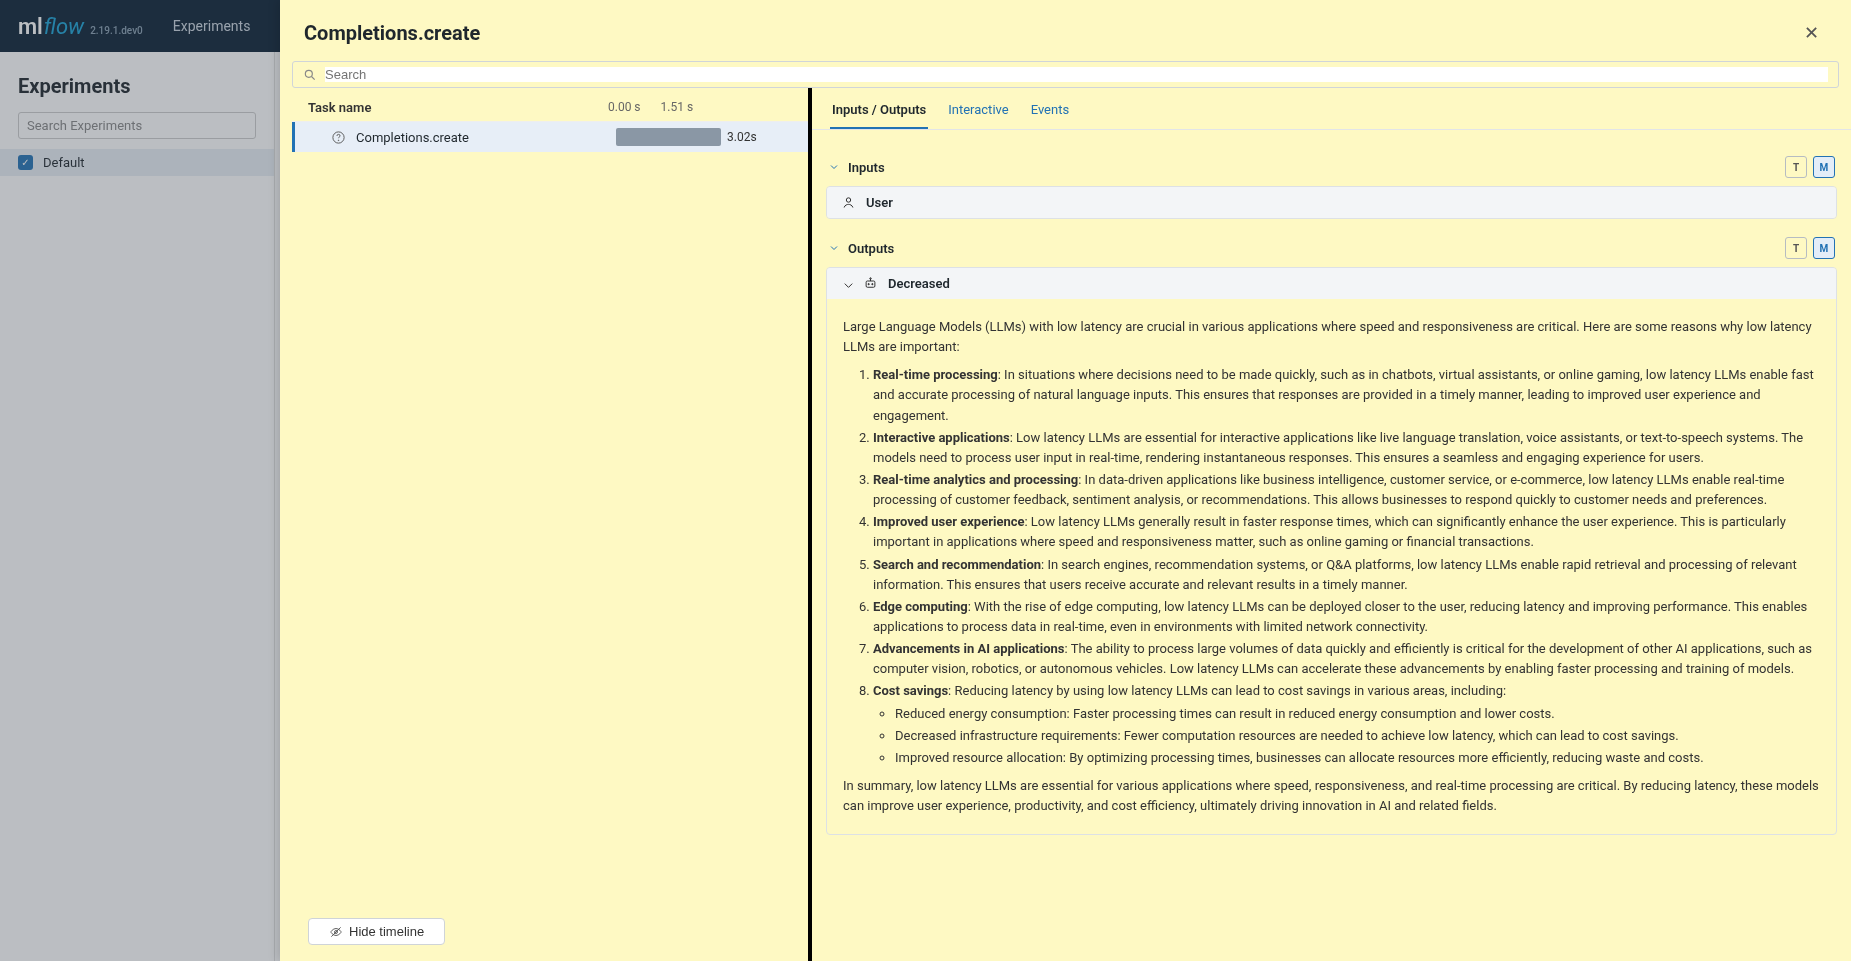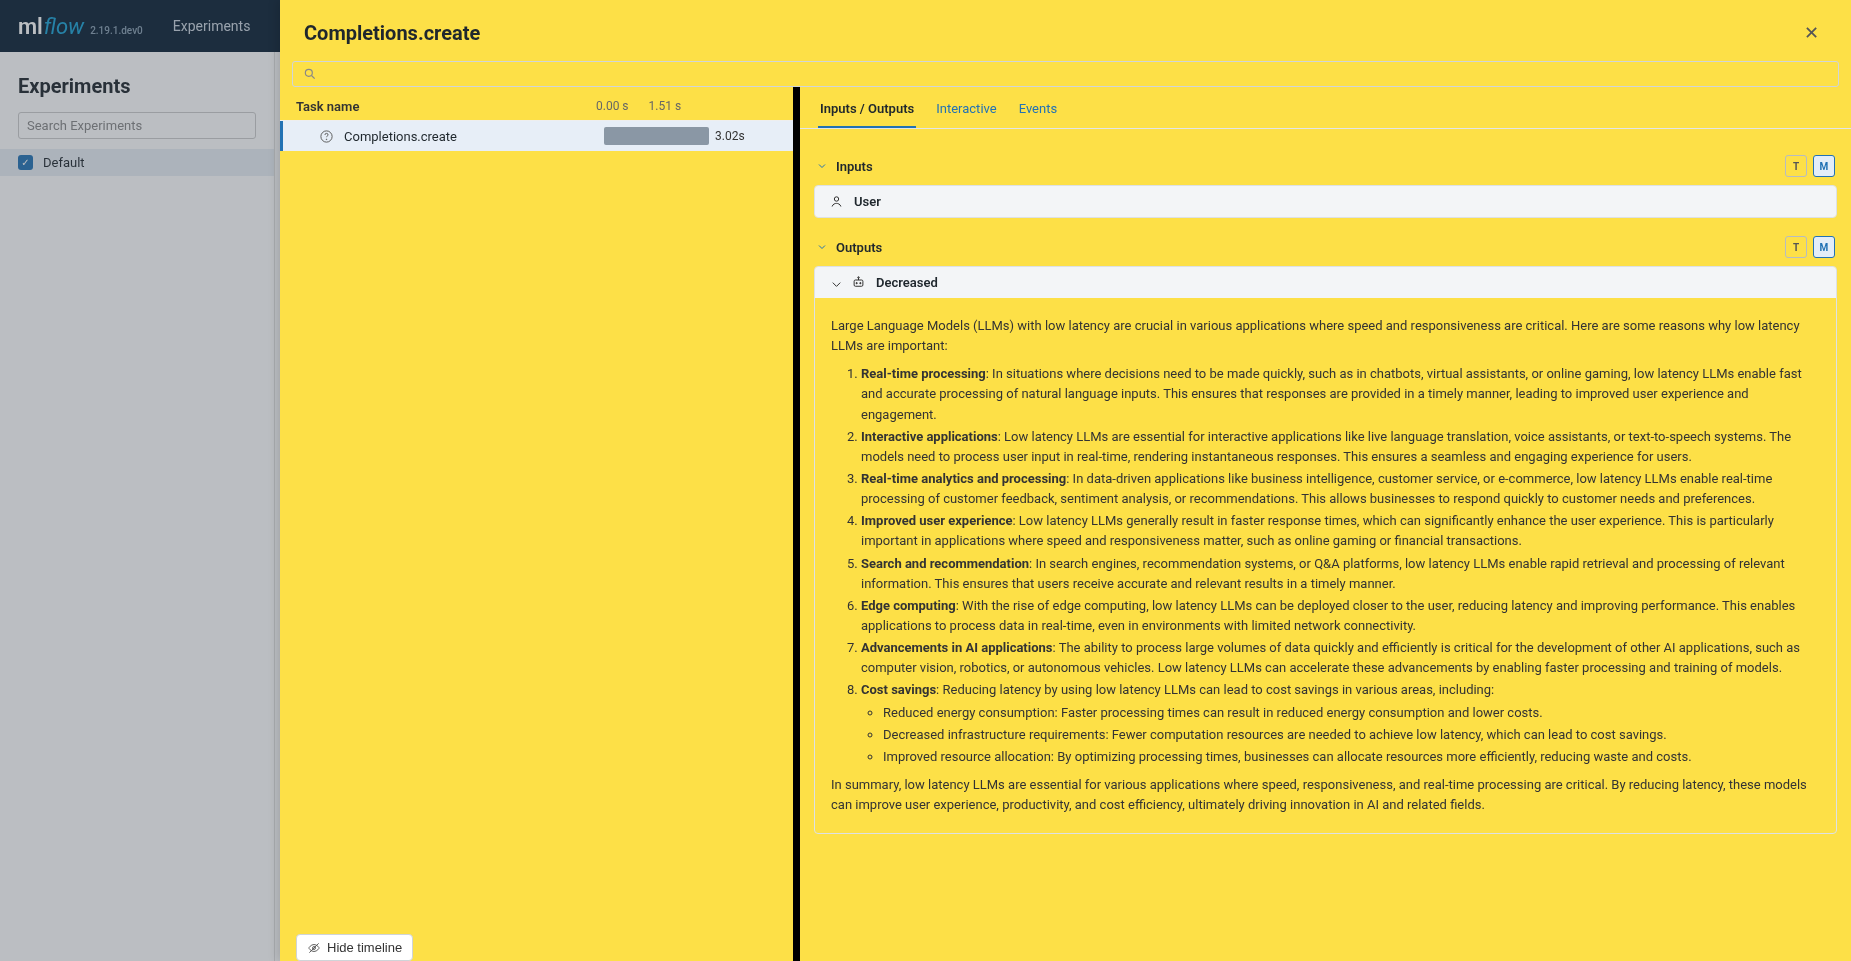--- a/index.html
+++ b/index.html
@@ -60,21 +60,21 @@
   }
   .bg-content { flex:1; background:#fff; }
   .overlay {
     position:absolute; inset:0;
     background: rgba(60,70,80,0.35);
   }
   
   .panel {
     position:absolute;
     left: 280px; top:0; right:0; bottom:0;
-    background:#fde047;
+    background:#fef9c3;
     display:flex;
     flex-direction:column;
     box-shadow: -2px 0 10px rgba(0,0,0,0.15);
   }
   .panel-head {
     padding: 18px 24px 10px;
     display:flex;
     align-items:center;
     justify-content:space-between;
   }
@@ -93,24 +93,25 @@
     border:none; outline:none; flex:1; font-size:13px; color:#333;
   }
   .columns {
     flex:1;
     display:flex;
     min-height:0;
   }
   
   .col-tasks {
     width: 520px;
-    border-right:7px solid #000000;
+    border-right:4px solid #000000;
     display:flex;
     flex-direction:column;
     position:relative;
+    margin-left:12px;
   }
   .tasks-head {
     display:flex;
     padding: 12px 16px 6px;
     font-size:13px;
     color:#555;
     border-bottom:1px solid #eee;
   }
   .task-name-col { flex:0 0 300px; font-weight:600; color:#333;}
   .time-axis { flex:1; display:flex; gap:20px; color:#666; font-size:12px;}
@@ -129,23 +130,23 @@
   }
   .task-label svg { width:15px;height:15px; stroke:#555; fill:none; stroke-width:1.5;}
   .task-bar-wrap { flex:1; position:relative; padding-right:12px; display:flex; align-items:center;}
   .task-bar {
     height:18px; background:#8a97a5; border-radius:2px;
     width: 105px;
     margin-left: 24px;
   }
   .task-dur { margin-left:6px; font-size:12px; color:#333;}
   .hide-timeline {
-    position:absolute; left:16px; bottom:0;
+    position:absolute; left:16px; bottom:16px;
     border:1px solid #cfd4d8; border-radius:4px;
-    padding:5px 10px;
+    padding:5px 20px;
     display:flex;align-items:center;gap:6px;
     font-size:13px; color:#333; background:#fff;
   }
   .hide-timeline svg{width:14px;height:14px;stroke:#555;fill:none;stroke-width:1.6;}
   
   .col-detail {
     flex:1;
     display:flex;
     flex-direction:column;
     min-width:0;
@@ -251,20 +252,21 @@
 <div class="panel">
   <div class="panel-head">
     <div class="panel-title">Completions.create</div>
     <div class="close-x">✕</div>
   </div>
   <div class="search-bar">
     <svg viewBox="0 0 24 24">
         <circle cx="10" cy="10" r="6"></circle>
         <line x1="15" y1="15" x2="20" y2="20"></line>
       </svg>
+    <input placeholder="Search" style="">
   </div>
   <div class="columns">
 
     <div class="col-tasks">
       <div class="tasks-head">
         <div class="task-name-col">Task name</div>
         <div class="time-axis">
           <span>0.00 s</span>
           <span>1.51 s</span>
         </div>

